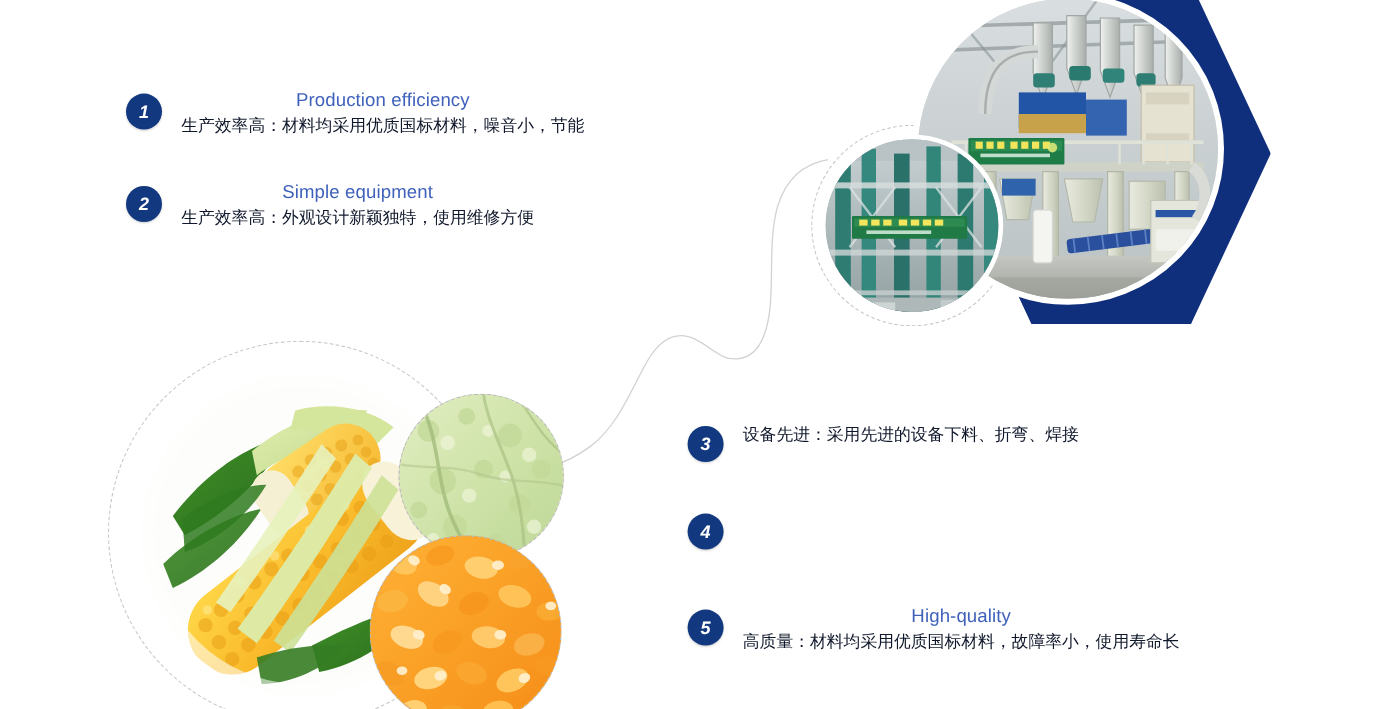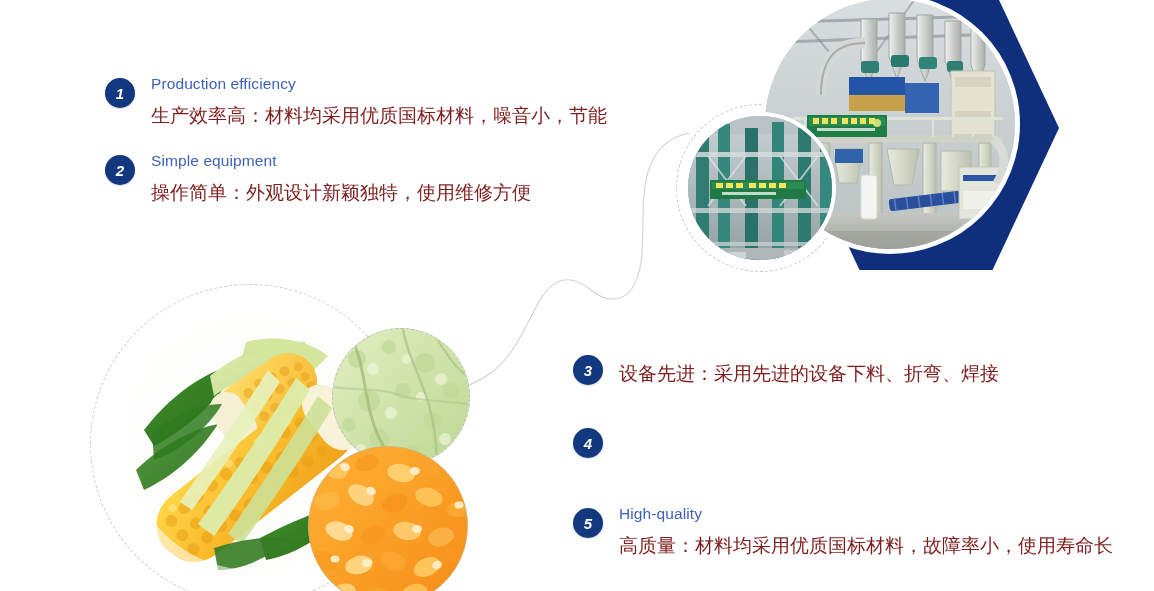--- a/index.html
+++ b/index.html
@@ -31,26 +31,27 @@
     line-height:1;
     letter-spacing:0;
   }
   .ftext{margin-left:16px;margin-top:-4px;}
   .ftitle{
     color:#3f61bb;
     font-size:15.5px;
     line-height:19px;
     letter-spacing:.1px;
     white-space:nowrap;
+    text-align:center;
   }
   .fdesc{
-    color:#7f1d1d;
-    font-size:19px;
+    color:#0f172a;
+    font-size:14px;
     line-height:22px;
-    margin-top:11px;
+    margin-top:1px;
     white-space:nowrap;
     font-family:"DejaVu Sans","Liberation Sans",sans-serif;
   }
 
   
   .hexwrap{position:absolute;left:793px;top:-14px;width:266px;height:284px;}
   .hex{
     position:absolute;left:0;top:0;width:266px;height:284px;
     background:#0f2f7d;
     clip-path:polygon(25% 0%,75% 0%,100% 50%,75% 100%,25% 100%,0% 50%);
@@ -120,21 +121,21 @@
     <div class="ftext">
       <div class="ftitle">Production efficiency</div>
       <div class="fdesc">生产效率高：材料均采用优质国标材料，噪音小，节能</div>
     </div>
   </div>
 
   <div class="feature" style="left:105px; top:155px;">
     <div class="badge">2</div>
     <div class="ftext">
       <div class="ftitle">Simple equipment</div>
-      <div class="fdesc">操作简单：外观设计新颖独特，使用维修方便</div>
+      <div class="fdesc">生产效率高：外观设计新颖独特，使用维修方便</div>
     </div>
   </div>
 
   <div class="feature" style="left:573px; top:355px;">
     <div class="badge">3</div>
     <div class="ftext">
       <div class="fdesc">设备先进：采用先进的设备下料、折弯、焊接</div>
     </div>
   </div>
 

